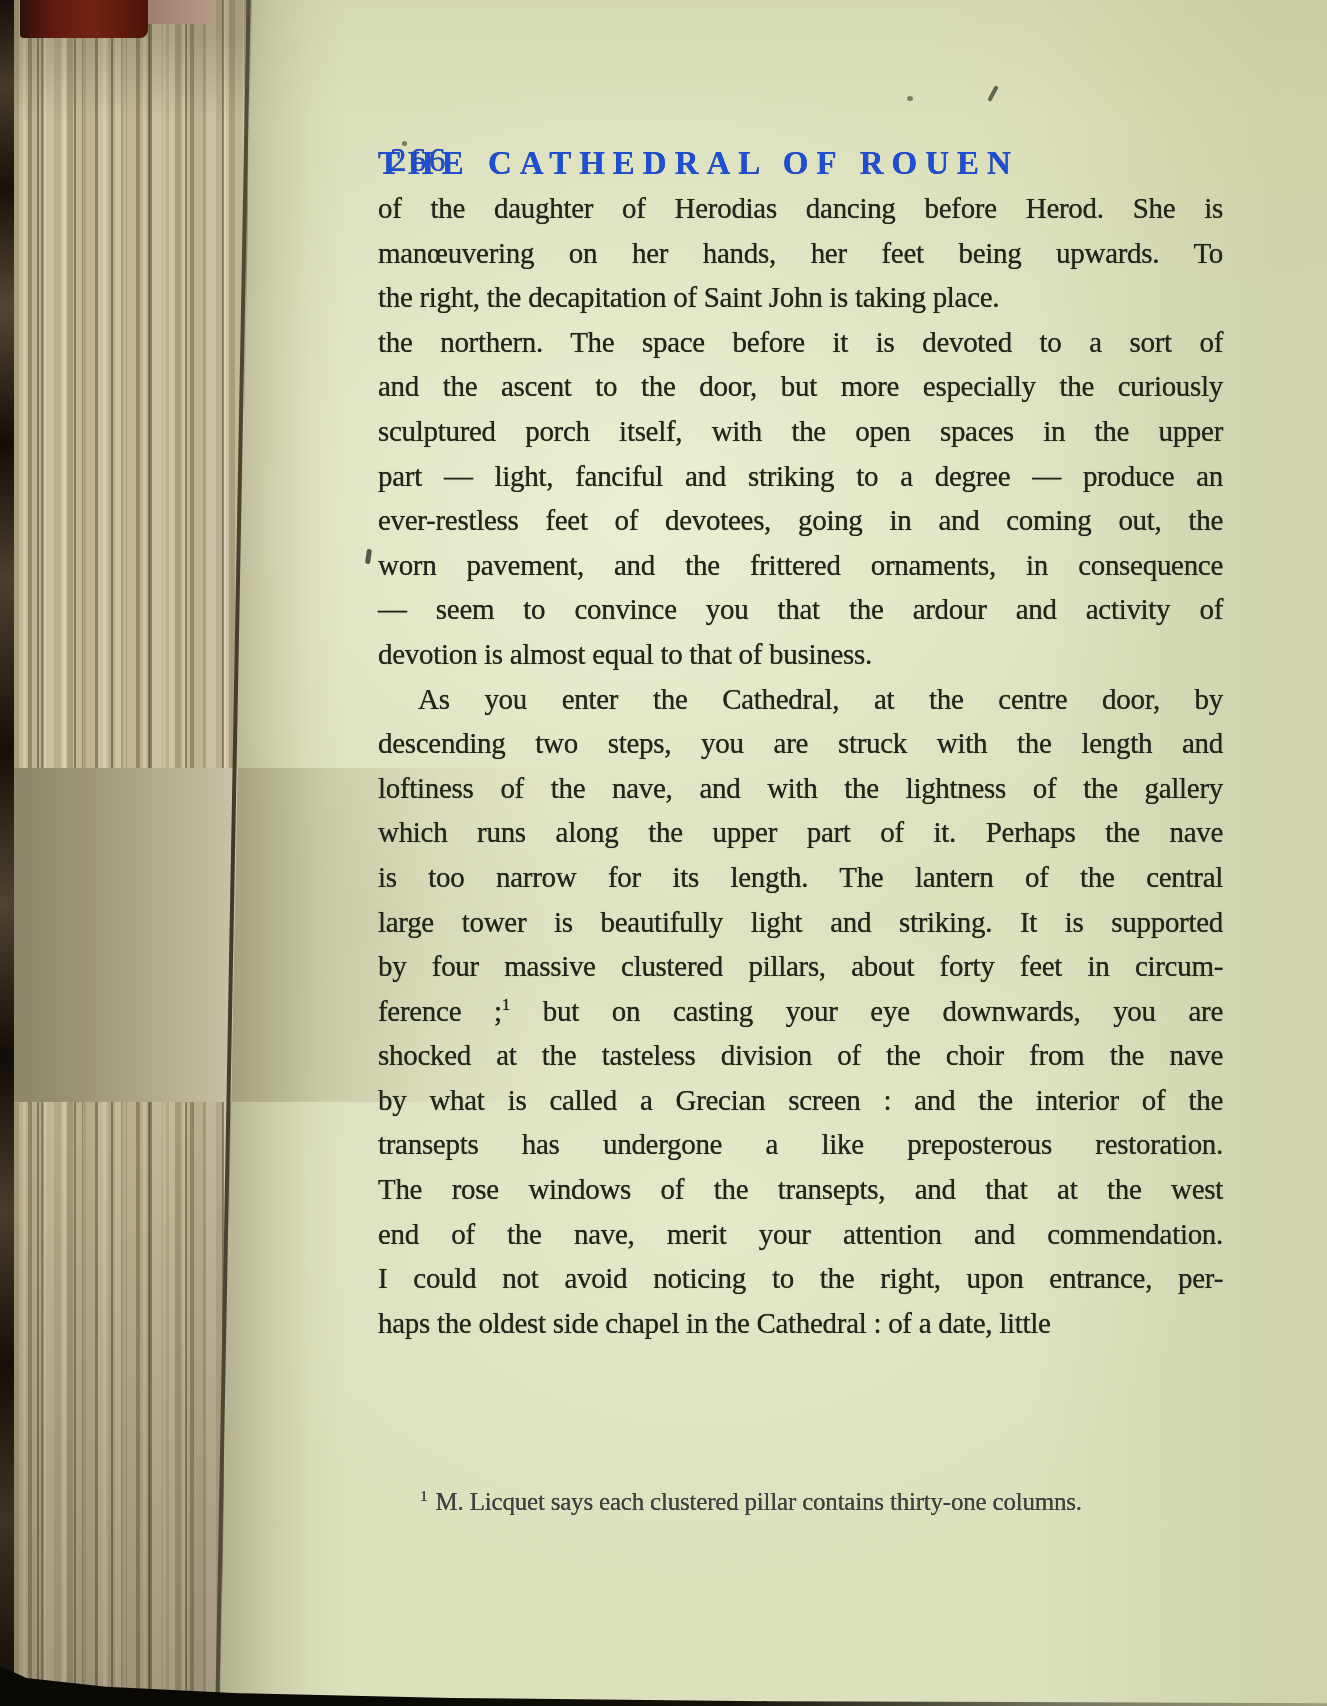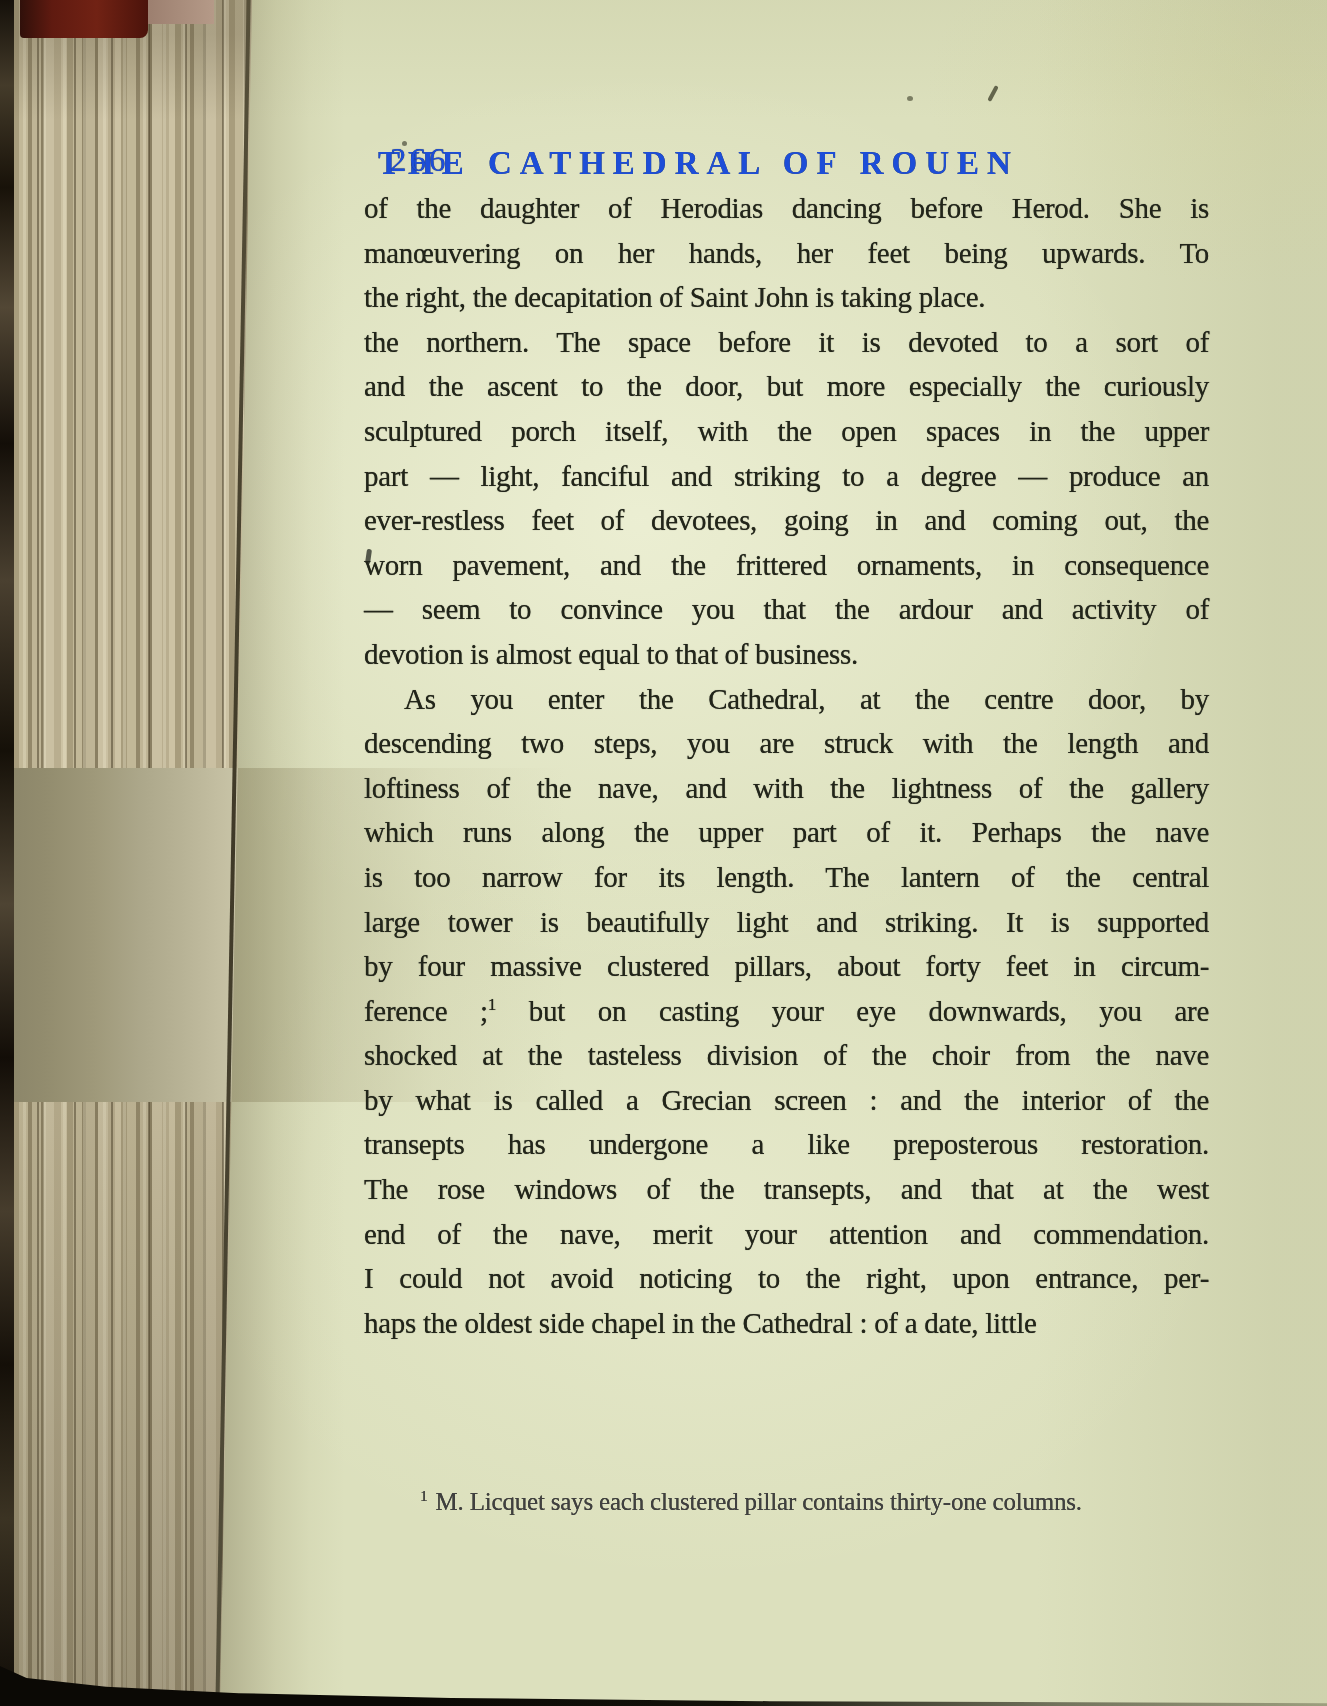--- a/index.html
+++ b/index.html
@@ -55,21 +55,21 @@
       rgba(30,28,14,0.55) 80%, rgba(62,62,36,0.35) 100%);}
 
   
   .page-header{position:absolute;left:378px;top:140px;width:845px;height:42px;z-index:10;
     color:#1d4ed8;}
   .pagenum{position:absolute;left:12px;top:2px;font-size:33px;letter-spacing:3px;
     text-shadow:0 0 0.7px rgba(34,37,26,0.9);}
   .running-title{display:block;text-align:left;font-size:33px;font-weight:bold;
     letter-spacing:8px;padding-top:5px;text-shadow:0 0 0.6px rgba(34,37,26,0.85);}
 
-  .body-text{position:absolute;left:364px;top:186px;width:845px;z-index:10;color:#22251a;}
+  .body-text{position:absolute;left:378px;top:186px;width:845px;z-index:10;color:#22251a;}
   .line{font-size:29px;line-height:44.6px;height:44.6px;letter-spacing:-0.3px;
     text-align:justify;text-align-last:justify;white-space:normal;
     text-shadow:0 0 0.7px rgba(34,37,26,0.85);}
   .line.indent{text-indent:40px;}
   .line.end{text-align-last:left;}
   .line sup{font-size:60%;vertical-align:super;line-height:0;}
   .it{}
 
   .footnote{position:absolute;left:378px;top:1488px;width:845px;z-index:10;
     padding-left:42px;font-size:25px;letter-spacing:-0.2px;color:#404040;

